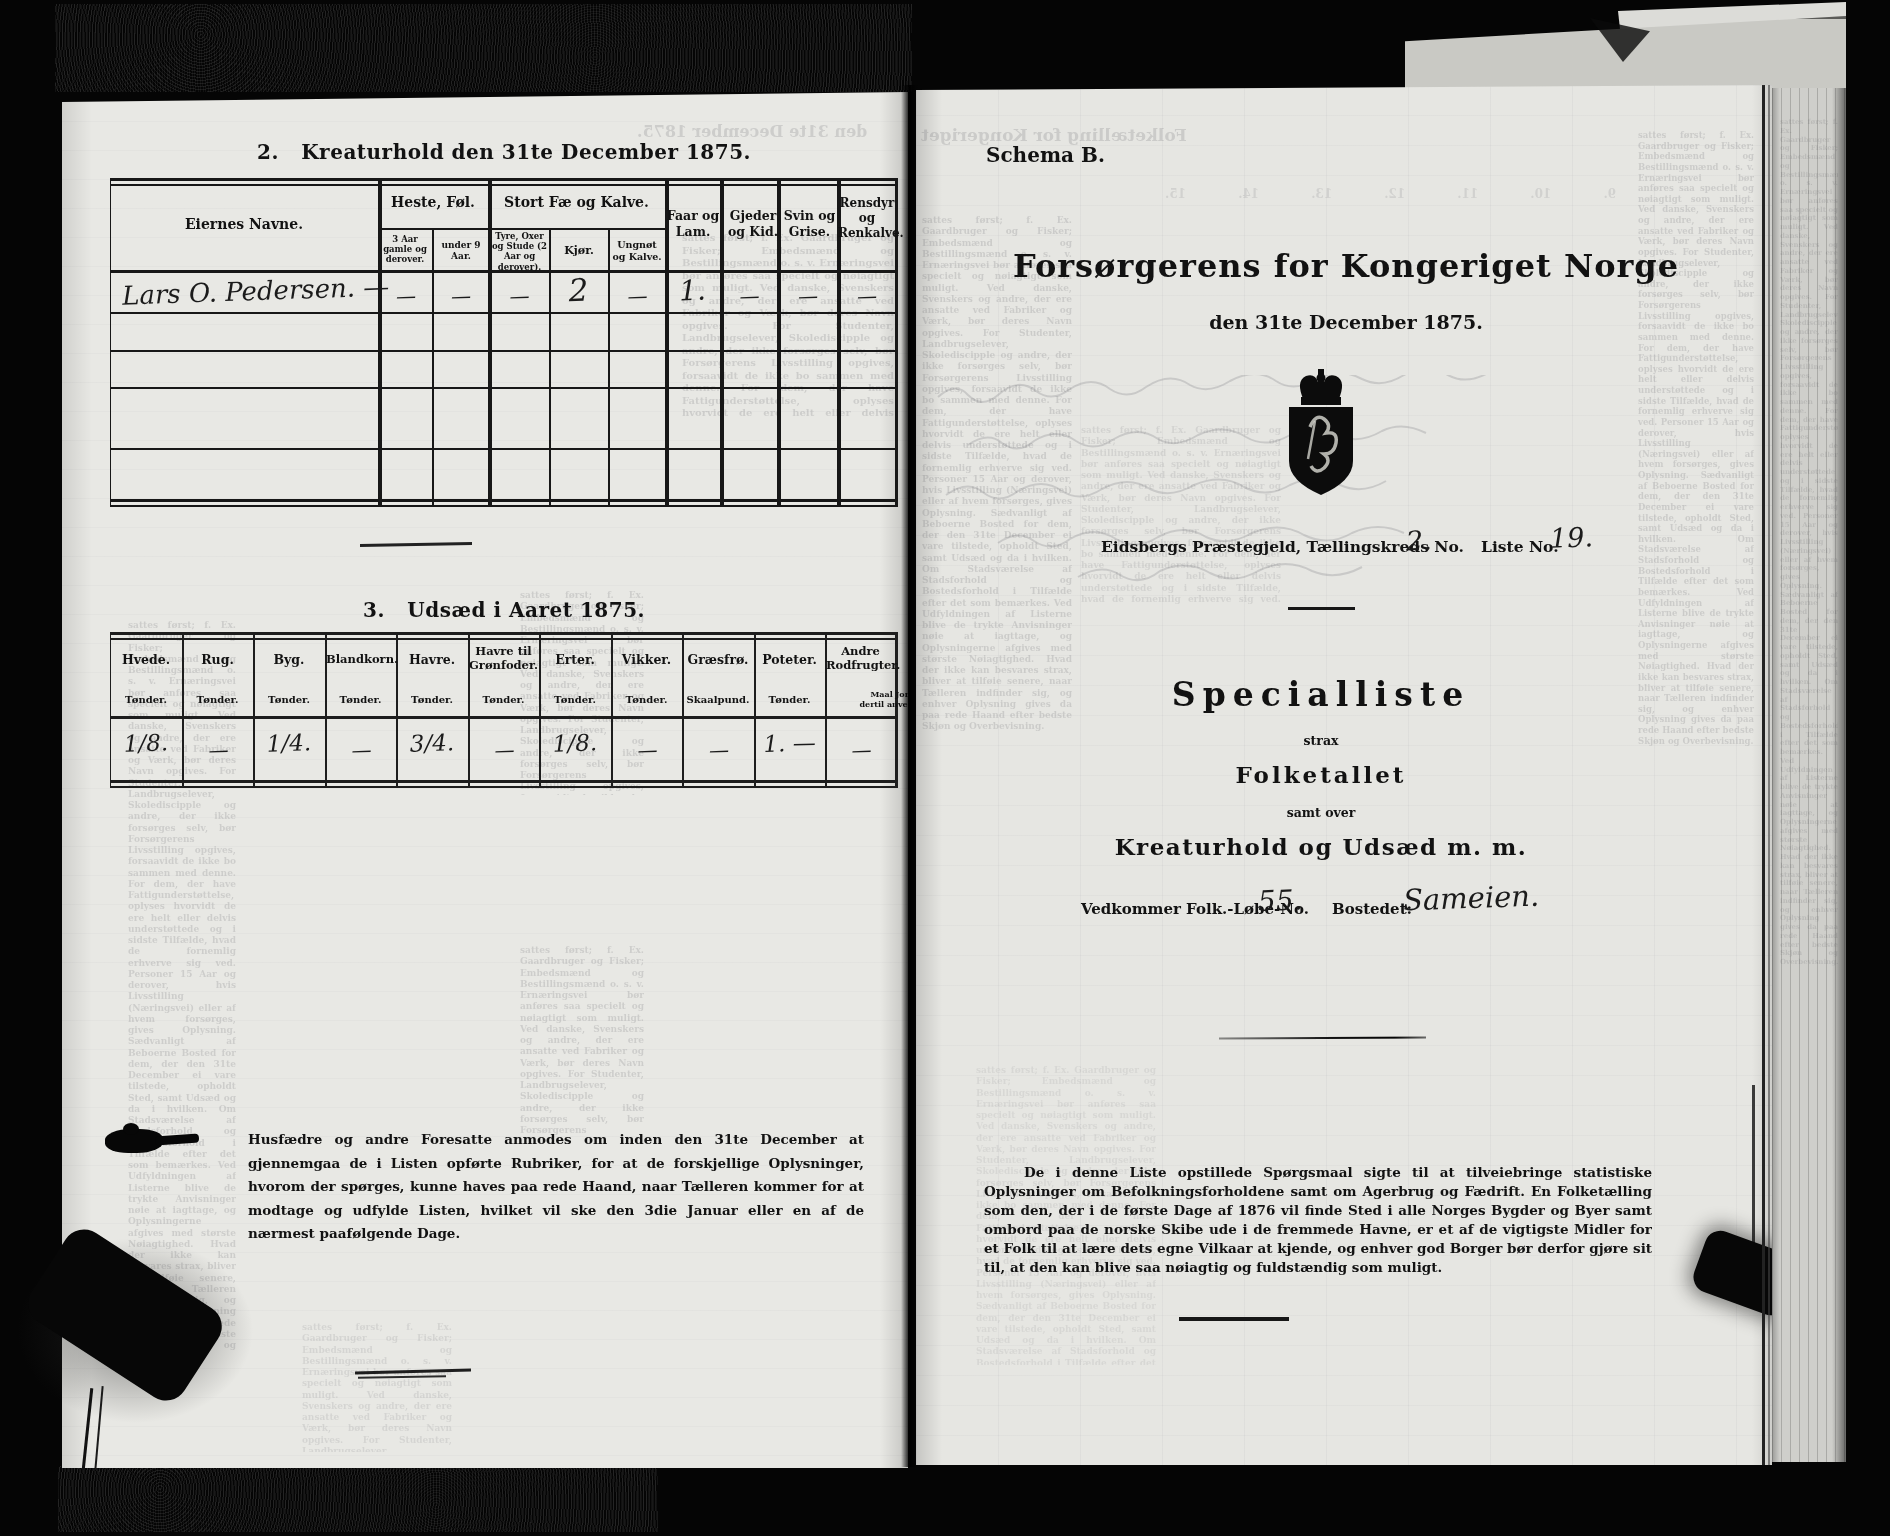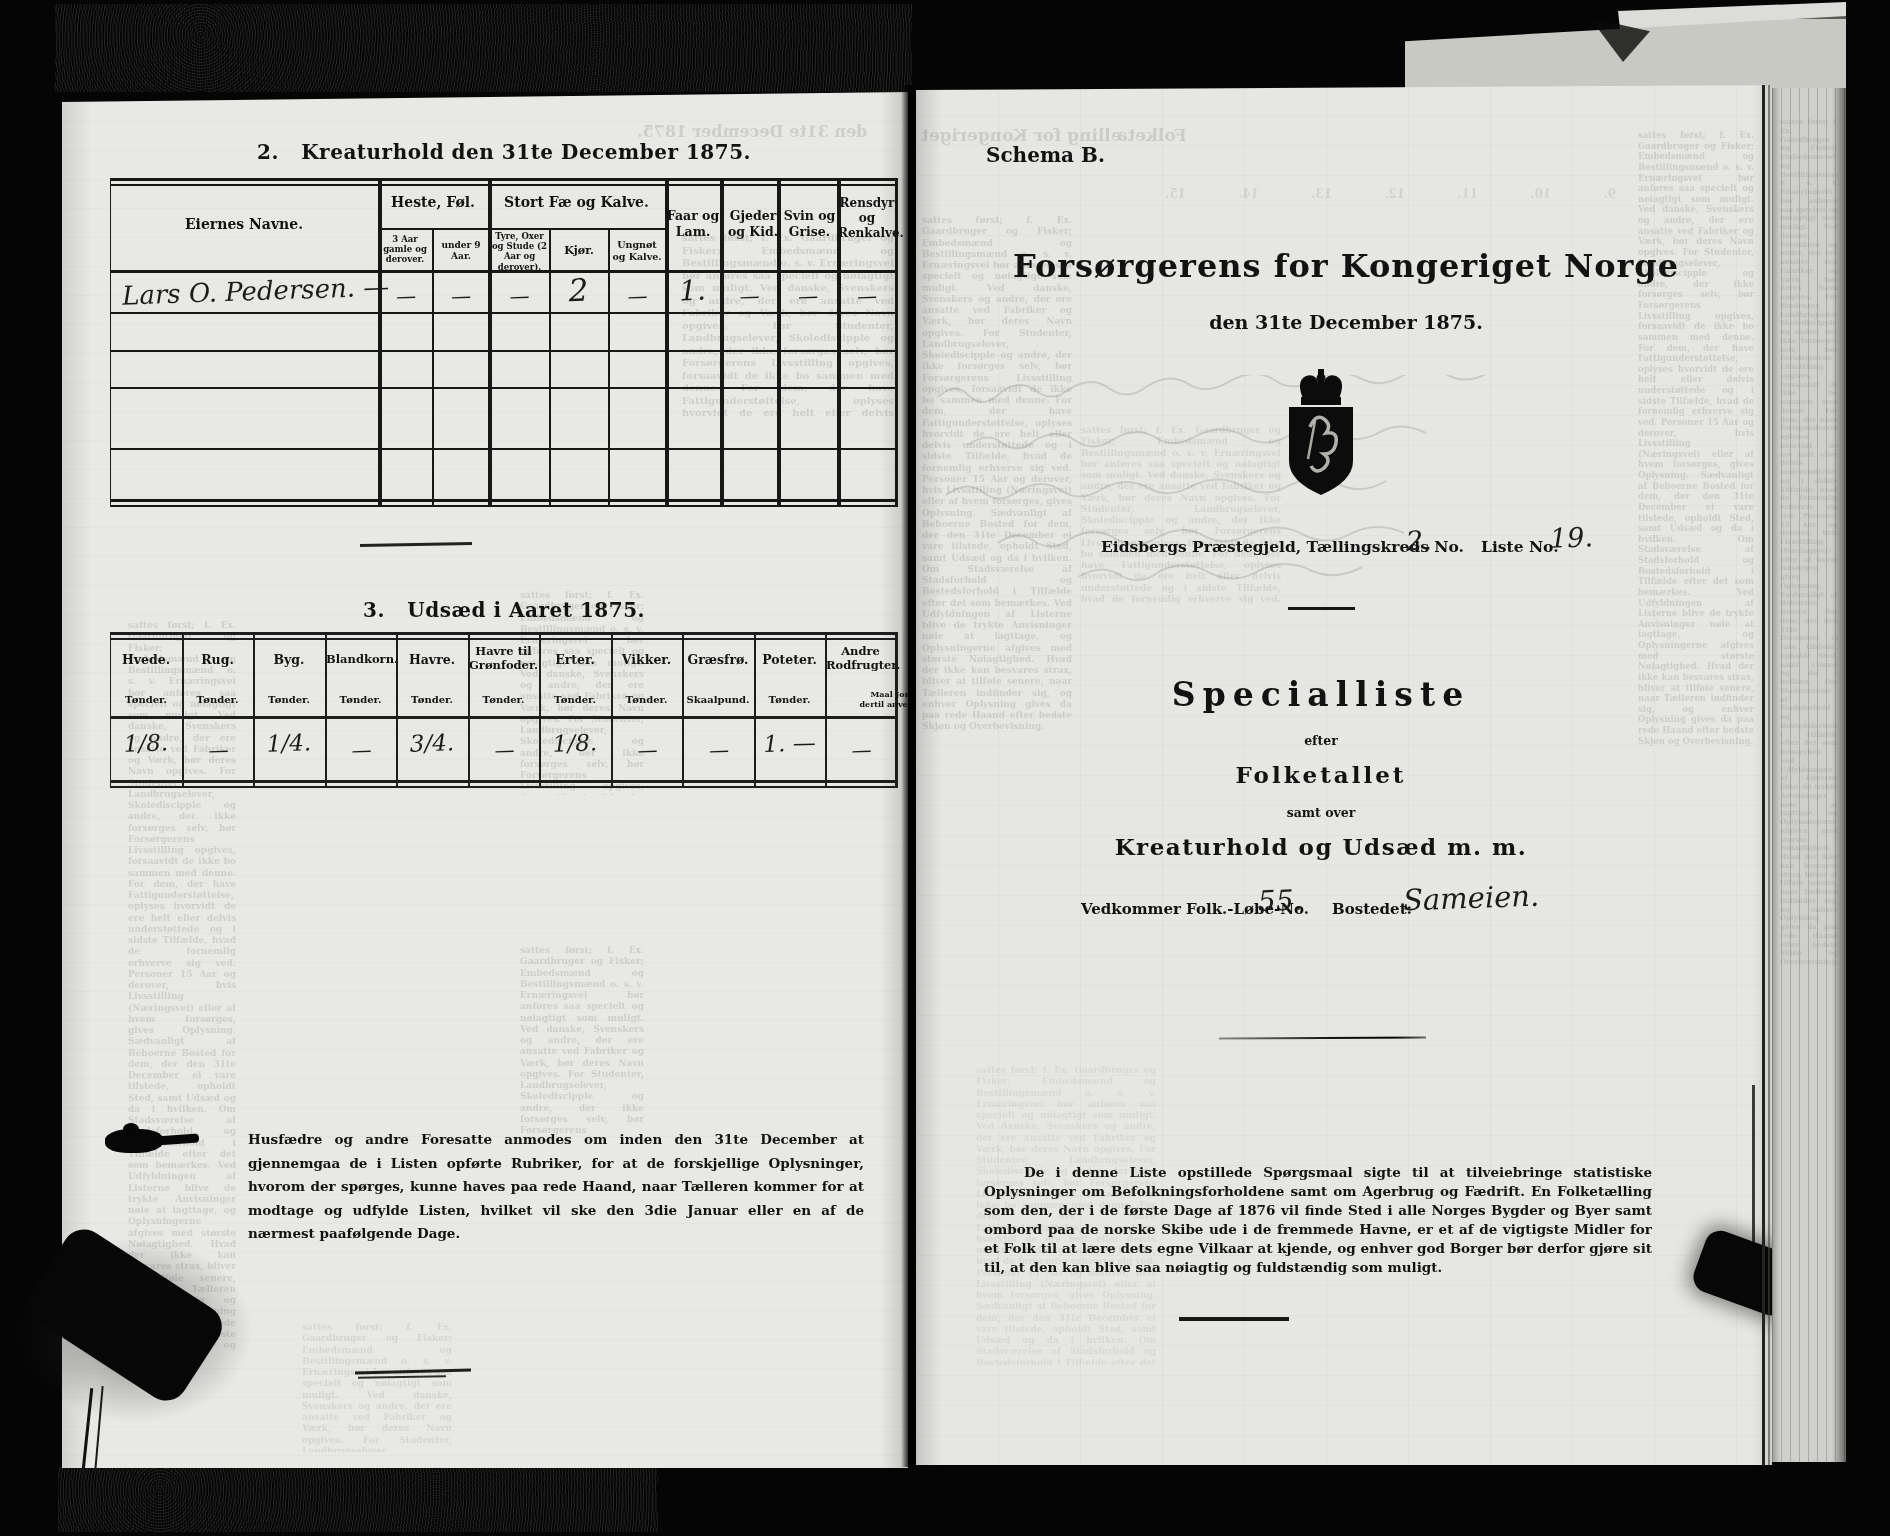--- a/index.html
+++ b/index.html
@@ -221,21 +221,21 @@
       <path d="M31 52 L24 90" stroke="#cfcfc8" stroke-width="2.5" opacity=".8"></path>
     </svg>
 
     <div class="pr" style="left:185px;top:452px;font-size:15.5px;">Eidsbergs Præstegjeld, Tællingskreds No.</div>
     <div class="hw" style="left:490px;top:440px;font-size:27px;">2.</div>
     <div class="pr" style="left:565px;top:452px;font-size:15.5px;">Liste No.</div>
     <div class="hw" style="left:634px;top:437px;font-size:27px;">19.</div>
     <div class="hl" style="left:372px;top:522px;width:67px;height:2.5px;"></div>
 
     <div class="pr ctr" style="left:55px;top:590px;width:700px;font-size:33px;letter-spacing:7px;">Specialliste</div>
-    <div class="pr ctr" style="left:55px;top:648px;width:700px;font-size:12.5px;">efter</div>
+    <div class="pr ctr" style="left:55px;top:648px;width:700px;font-size:12.5px;">strax</div>
     <div class="pr ctr" style="left:55px;top:676px;width:700px;font-size:23px;letter-spacing:3px;">Folketallet</div>
     <div class="pr ctr" style="left:55px;top:720px;width:700px;font-size:12.5px;">samt over</div>
     <div class="pr ctr" style="left:55px;top:748px;width:700px;font-size:23px;letter-spacing:1.5px;">Kreaturhold og Udsæd m. m.</div>
 
     <div class="pr" style="left:165px;top:815px;font-size:15px;">Vedkommer Folk.-Løbe-No.</div>
     <div class="hw" style="left:342px;top:799px;font-size:28px;">55.</div>
     <div class="pr" style="left:416px;top:815px;font-size:15px;">Bostedet:</div>
     <div class="hw" style="left:487px;top:796px;font-size:29px;">Sameien.</div>
 
     <div class="abs" style="left:303px;top:952px;width:207px;height:2px;transform:rotate(-.3deg);

